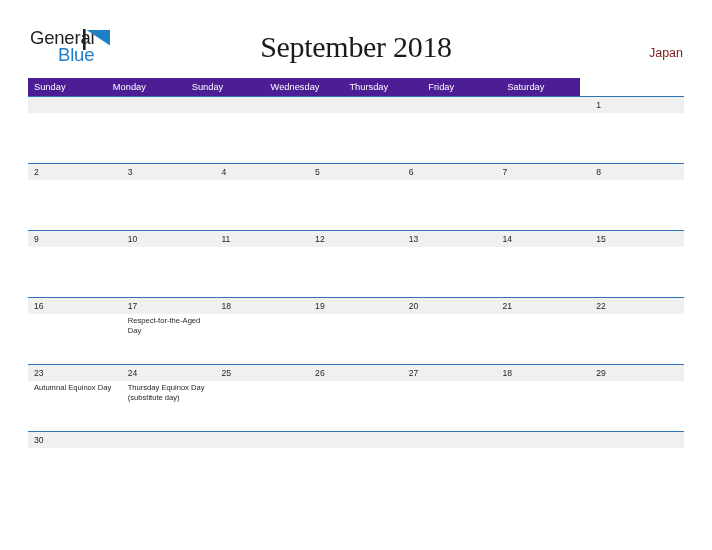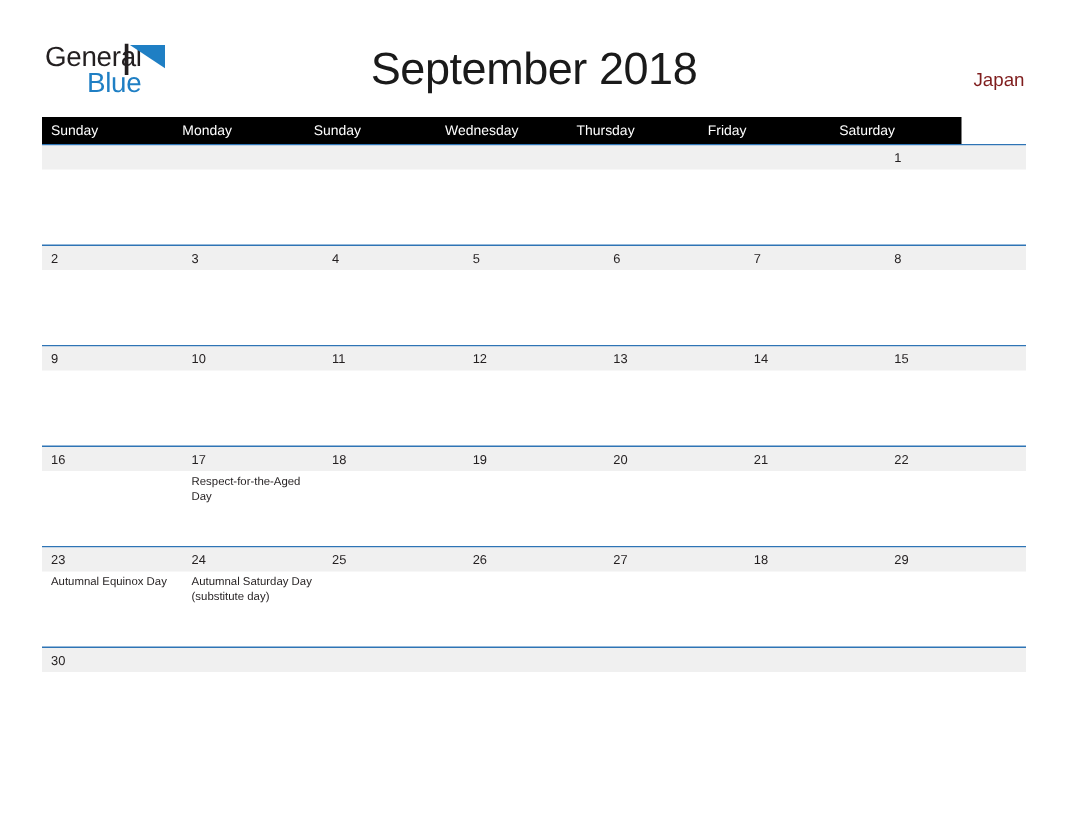--- a/index.html
+++ b/index.html
@@ -66,21 +66,21 @@
   }
 
   .cal-title {
     position: absolute;
     left: 0;
     top: 30px;
     width: 712px;
     text-align: center;
     font-size: 30px;
     color: #1a1a1a;
-    font-family: Liberation Sans, sans-serif;
+    font-family: Liberation Serif, serif;
     font-weight: normal;
     letter-spacing: -0.3px;
   }
 
   .region-label {
     position: absolute;
     right: 29px;
     top: 46px;
     font-size: 12.5px;
     color: #7f1d1d;
@@ -91,23 +91,23 @@
   
   .calendar {
     position: absolute;
     left: 28px;
     top: 78px;
     width: 656px;
   }
 
   .dow-row {
     display: flex;
-    width: 613px;
+    width: 552px;
     height: 18px;
-    background: #000000;
+    background: #4c1d95;
   }
   .dow-cell {
     width: 93.71px;
     height: 18px;
     color: #ffffff;
     font-size: 9.3px;
     line-height: 18px;
     padding-left: 6px;
     font-family: "Liberation Sans", sans-serif;
     white-space: nowrap;
@@ -315,21 +315,21 @@
           <div class="day-cells">
             <div class="day-cell">
               <span class="day-num">23</span>
               <div class="events">
                 <div class="event">Autumnal Equinox Day</div>
               </div>
             </div>
             <div class="day-cell">
               <span class="day-num">24</span>
               <div class="events">
-                <div class="event">Autumnal Saturday Day (substitute day)</div>
+                <div class="event">Thursday Equinox Day (substitute day)</div>
               </div>
             </div>
             <div class="day-cell">
               <span class="day-num">25</span>
             </div>
             <div class="day-cell">
               <span class="day-num">26</span>
             </div>
             <div class="day-cell">
               <span class="day-num">27</span>

